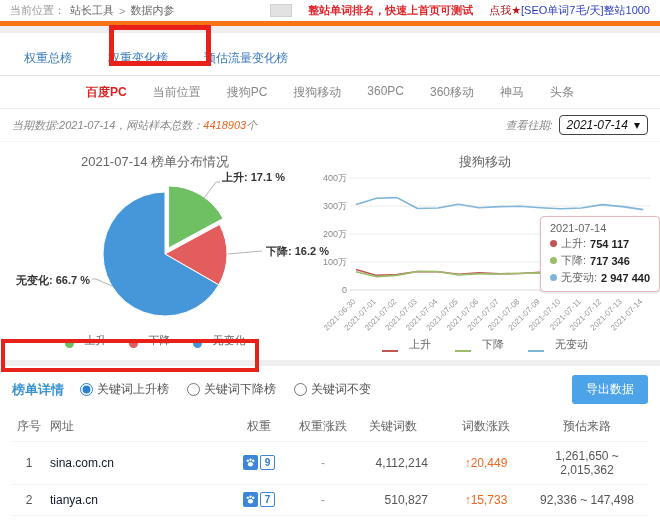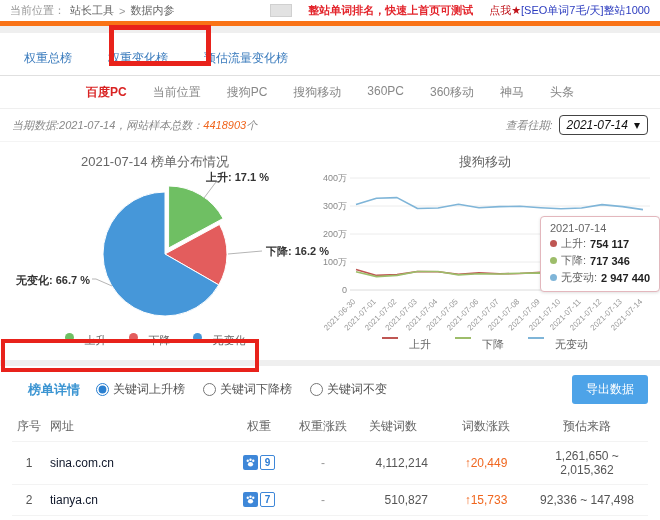--- a/index.html
+++ b/index.html
@@ -35,34 +35,34 @@
     color:#111; background:#fff; cursor:pointer; display:flex; align-items:center; gap:6px; }
   
   .charts { display:flex; height:218px; }
   .pie-wrap { width:310px; position:relative; }
   .line-wrap { flex:1; position:relative; }
   .chart-title { text-align:center; font-size:13px; color:#666; padding-top:11px; }
   .pie-svg, .line-svg { position:absolute; left:0; top:0; }
   .pie-label { position:absolute; font-size:11px; font-weight:bold; color:#333; white-space:nowrap; }
   .pie-legend { position:absolute; bottom:12px; width:100%; display:flex;
     justify-content:center; gap:22px; font-size:11px; color:#666; }
-  .leg-item { display:flex; align-items:flex-start; gap:11px; cursor:pointer; }
+  .leg-item { display:flex; align-items:flex-end; gap:11px; cursor:pointer; }
   .dot { width:9px; height:9px; border-radius:50%; display:inline-block; }
   .line-legend { position:absolute; bottom:8px; width:100%; display:flex;
     justify-content:center; gap:24px; font-size:11px; color:#666; }
   .dash { width:16px; height:2px; display:inline-block; }
   .tooltip { position:absolute; left:230px; top:74px; background:#fff;
     border:1px solid #e3b7bd; border-radius:4px; padding:5px 9px 6px;
     box-shadow:0 1px 3px rgba(0,0,0,.12); font-size:11px; color:#666; z-index:5; }
   .tt-row { display:flex; align-items:center; gap:4px; margin-top:2px; white-space:nowrap; }
   .tt-row .dot { width:7px; height:7px; }
   .tt-val { font-weight:bold; color:#222; }
   
   .panel2 { margin-top:6px; background:#fff; position:relative; height:174px; }
-  .controls-row { display:flex; align-items:center; padding:9px 12px 8px;margin-left:16px; }
+  .controls-row { display:flex; align-items:center; padding:9px 12px 8px; }
   .detail-title { color:#3c95d2; font-weight:bold; font-size:13px; margin-right:16px; }
   .filters { display:flex; gap:18px; font-size:12px; color:#555; }
   .filters label { display:flex; align-items:center; gap:4px; cursor:pointer; }
   .filters input { accent-color:#2a7fd0; margin:0; }
   .export-btn { margin-left:auto; background:#4da3e8; color:#fff; border:none;
     font-size:12px; padding:6px 14px; border-radius:3px; cursor:pointer; }
   table { width:636px; margin:0 12px; border-collapse:collapse; font-size:12px; color:#555; }
   th { font-weight:normal; color:#666; padding:6px 4px; }
   td { padding:7px 4px; border-top:1px solid #f3f3f3; }
   .col-idx { width:34px; text-align:center; }
@@ -138,21 +138,21 @@
     <div class="pie-wrap">
       <div class="chart-title">2021-07-14 榜单分布情况</div>
       <svg id="pie-svg" class="pie-svg" width="310" height="218">
           <path d="M168.5822010008004,105.9860299310801 L168.5822010008004,43.9860299310801 A62,62 0 0 1 223.0998122326149,76.45926130366787 Z" fill="#6fbf63" stroke="#fff" stroke-width="1"></path>
           <path d="M165,112 L219.5176112318145,82.47323137258778 A62,62 0 0 1 218.75838347219837,142.88747653104843 Z" fill="#e35d5d" stroke="#fff" stroke-width="1"></path>
           <path d="M165,112 L218.75838347219837,142.88747653104843 A62,62 0 1 1 165,50 Z" fill="#4697d9" stroke="#fff" stroke-width="1"></path>
           <polyline points="204,56 216,40 220,40" fill="none" stroke="#b5b5b5" stroke-width="1"></polyline>
           <polyline points="228,112 262,109" fill="none" stroke="#b5b5b5" stroke-width="1"></polyline>
           <polyline points="112,144 96,137 92,137" fill="none" stroke="#b5b5b5" stroke-width="1"></polyline>
         </svg>
-      <div class="pie-label" style="left:206px; top:28px;text-align:right;">上升: 17.1 %</div>
+      <div class="pie-label" style="left:222px; top:28px;text-align:right;">上升: 17.1 %</div>
       <div class="pie-label" style="left:266px; top:102px;">下降: 16.2 %</div>
       <div class="pie-label" style="left:16px; top:131px;">无变化: 66.7 %</div>
       <div class="pie-legend">
         <span class="leg-item">
             <span class="dot" style="background: rgb(111, 191, 99);"></span>
             <span>上升</span>
           </span>
         <span class="leg-item">
             <span class="dot" style="background: rgb(227, 93, 93);"></span>
             <span>下降</span>

